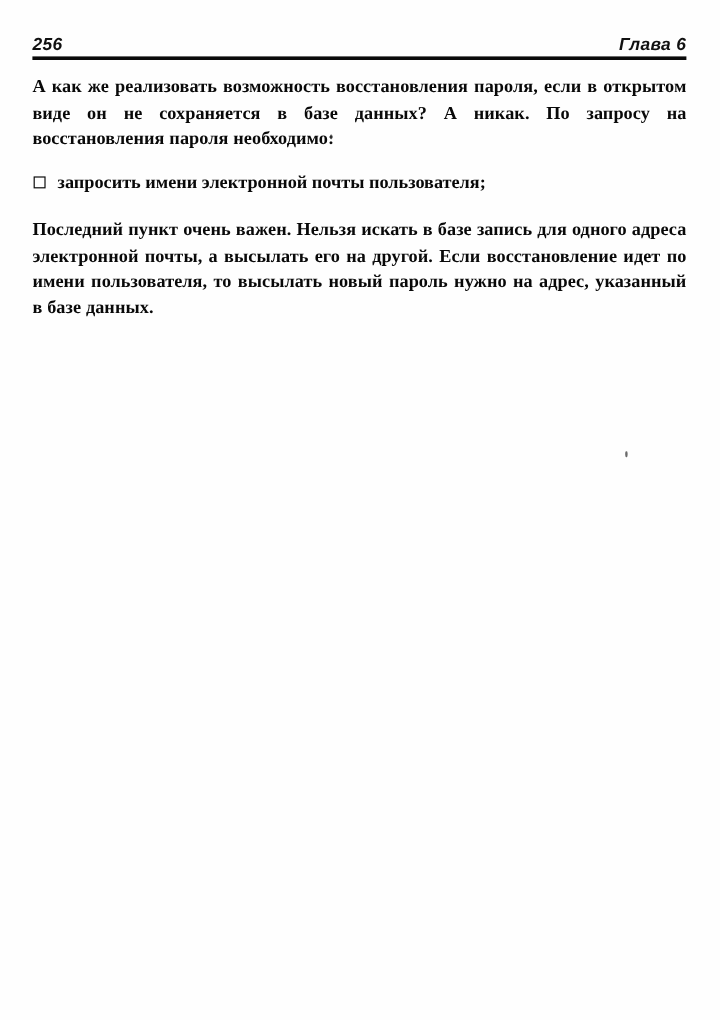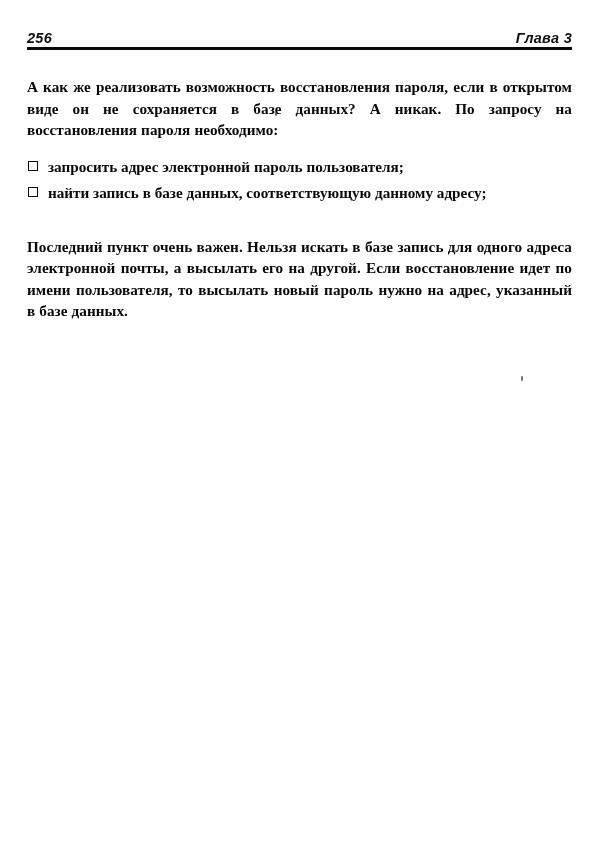--- a/index.html
+++ b/index.html
@@ -58,21 +58,21 @@
 
   
   .body-col {
     position: absolute;
     left: 27px;
     top: 59px;
     width: 545px;
   }
 
   p.para {
-    margin: 17px 0 6px 0;
+    margin: 3px 0 6px 0;
     font-size: 15.2px;
     line-height: 21.5px;
     text-align: justify;
     text-justify: inter-word;
     font-weight: bold;
     letter-spacing: 0.05px;
     word-spacing: 0.2px;
     color: #090909;
   }
   p.para.last-line-tight { margin-bottom: 0; }
@@ -118,39 +118,35 @@
   .speck-b { left: 521px; top: 376px; width: 2px; height: 5px; }
   .speck-c { left: 231px; top: 118px; width: 1px; height: 1px; opacity: 0.35; }
 </style>
 </head>
 <body>
 
 <div class="page">
 
   <div class="running-head">
     <span class="folio">256</span>
-    <span class="chapter">Глава 3</span>
+    <span class="chapter">Глава 6</span>
   </div>
 
   <div class="head-rule"></div>
 
   <div class="body-col">
 
     <p class="para">А как же реализовать возможность восстановления пароля, если в открытом виде он не сохраняется в базе данных? А никак. По запросу на восстановления пароля необходимо:</p>
 
     <div class="gap-after-para"></div>
 
     <ul class="checklist">
       <li>
         <span class="bullet-box"></span>
-        <span>запросить адрес электронной пароль пользователя;</span>
-      </li>
-      <li>
-        <span class="bullet-box"></span>
-        <span>найти запись в базе данных, соответствующую данному адресу;</span>
+        <span>запросить имени электронной почты пользователя;</span>
       </li>
     </ul>
 
     <div class="gap-after-list"></div>
 
     <p class="para">Последний пункт очень важен. Нельзя искать в базе запись для одного адреса электронной почты, а высылать его на другой. Если восстановление идет по имени пользователя, то высылать новый пароль нужно на адрес, указанный в базе данных.</p>
 
     <div class="gap-between-paras"></div>
 
 

